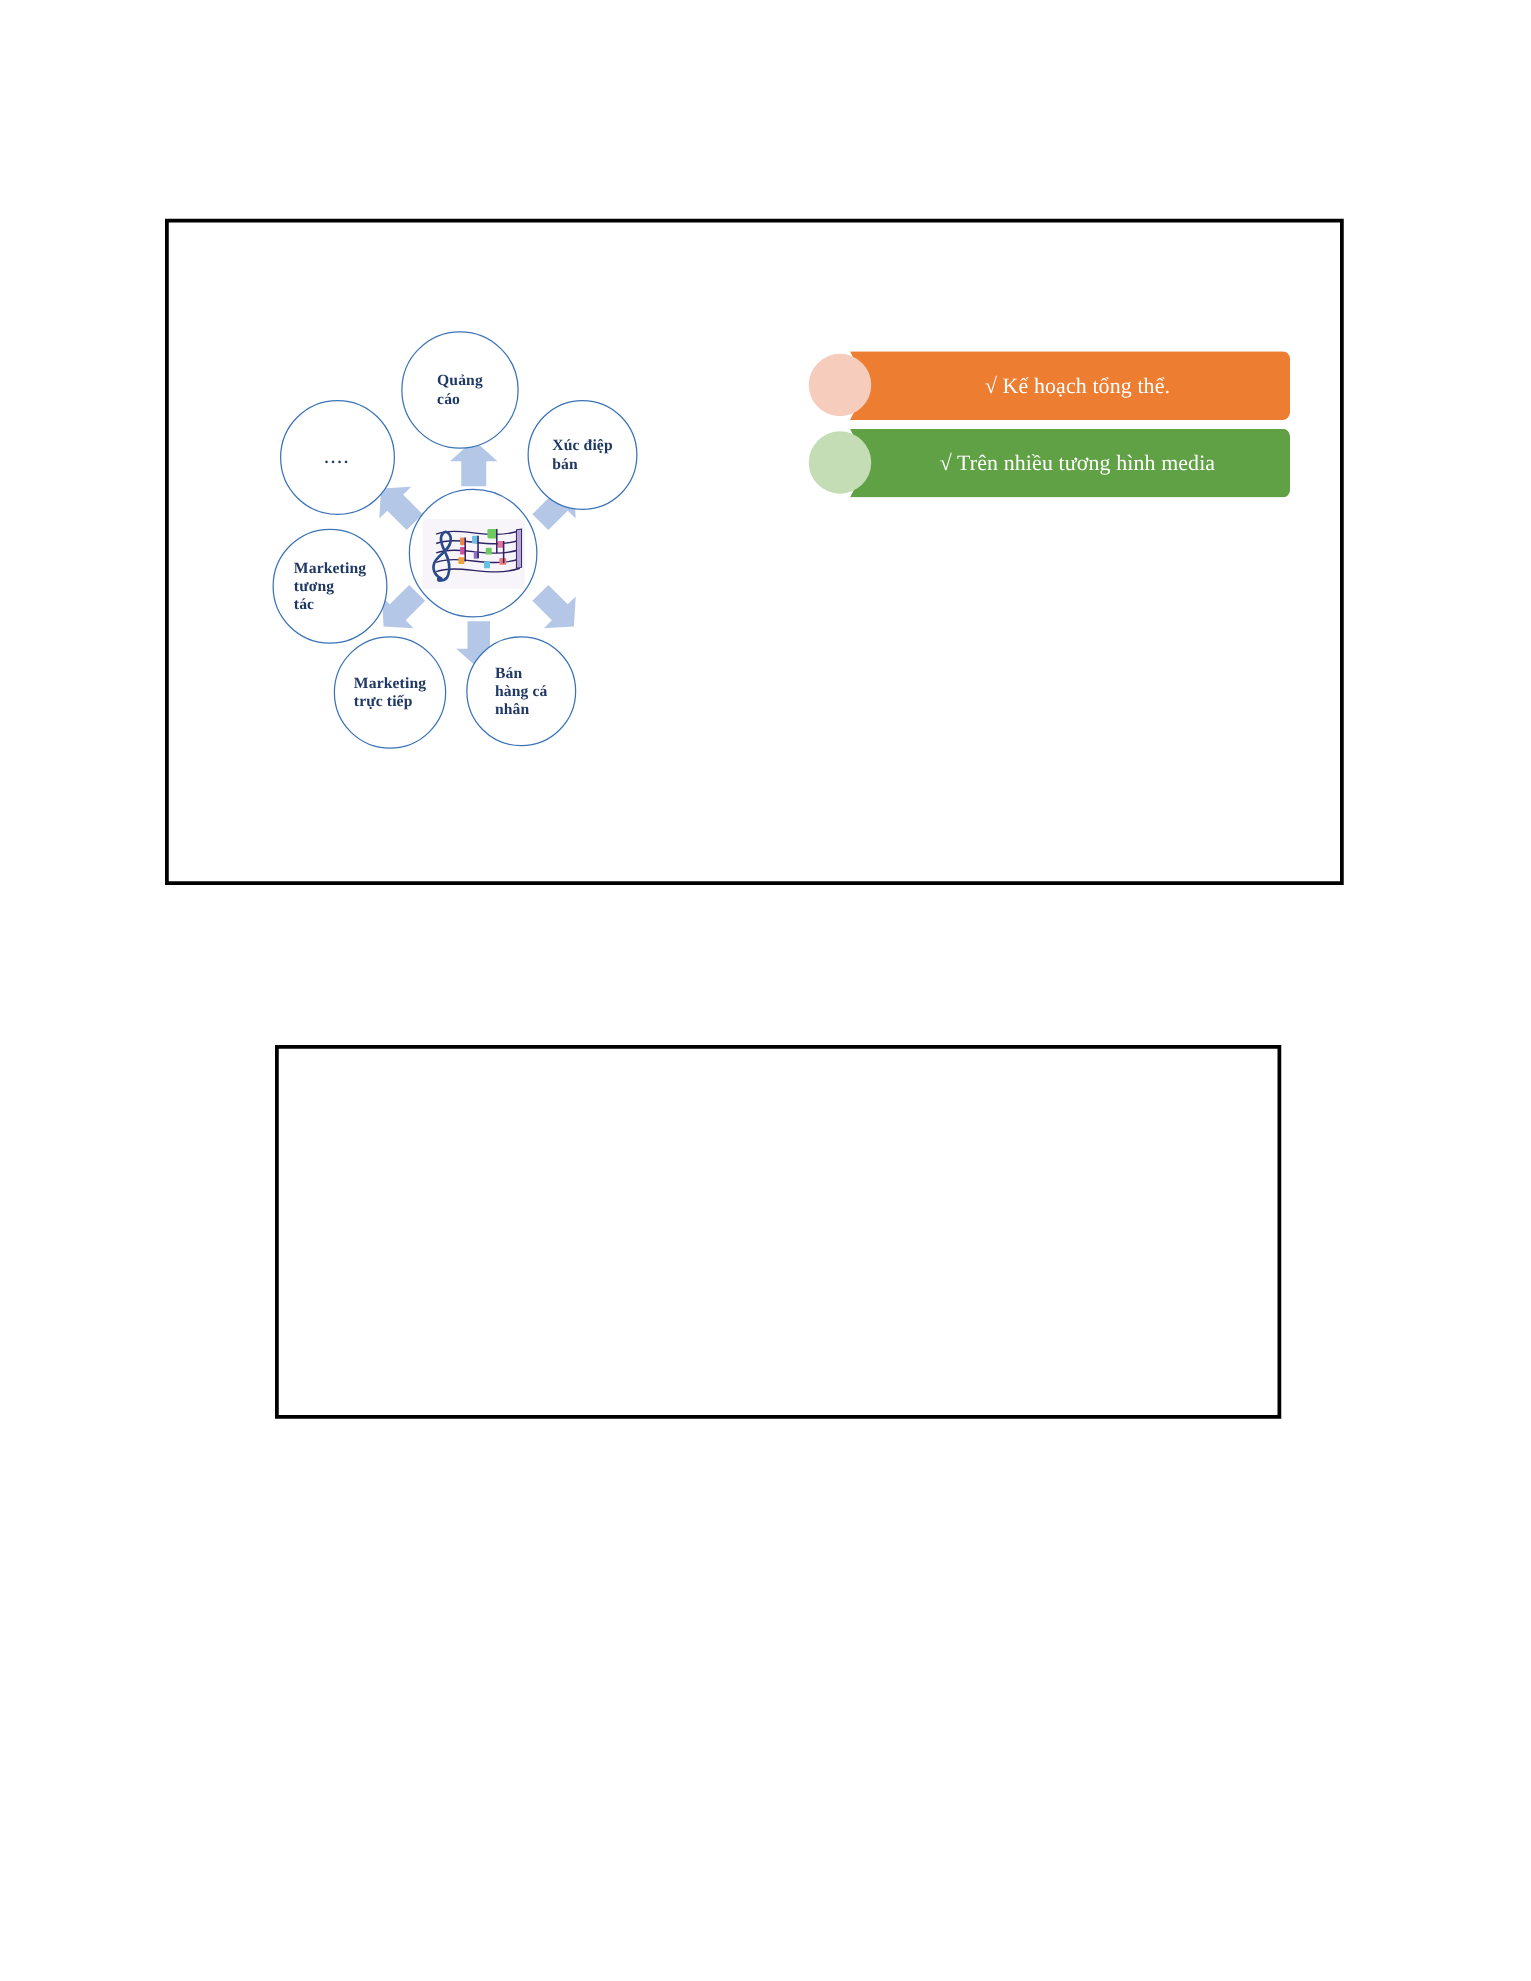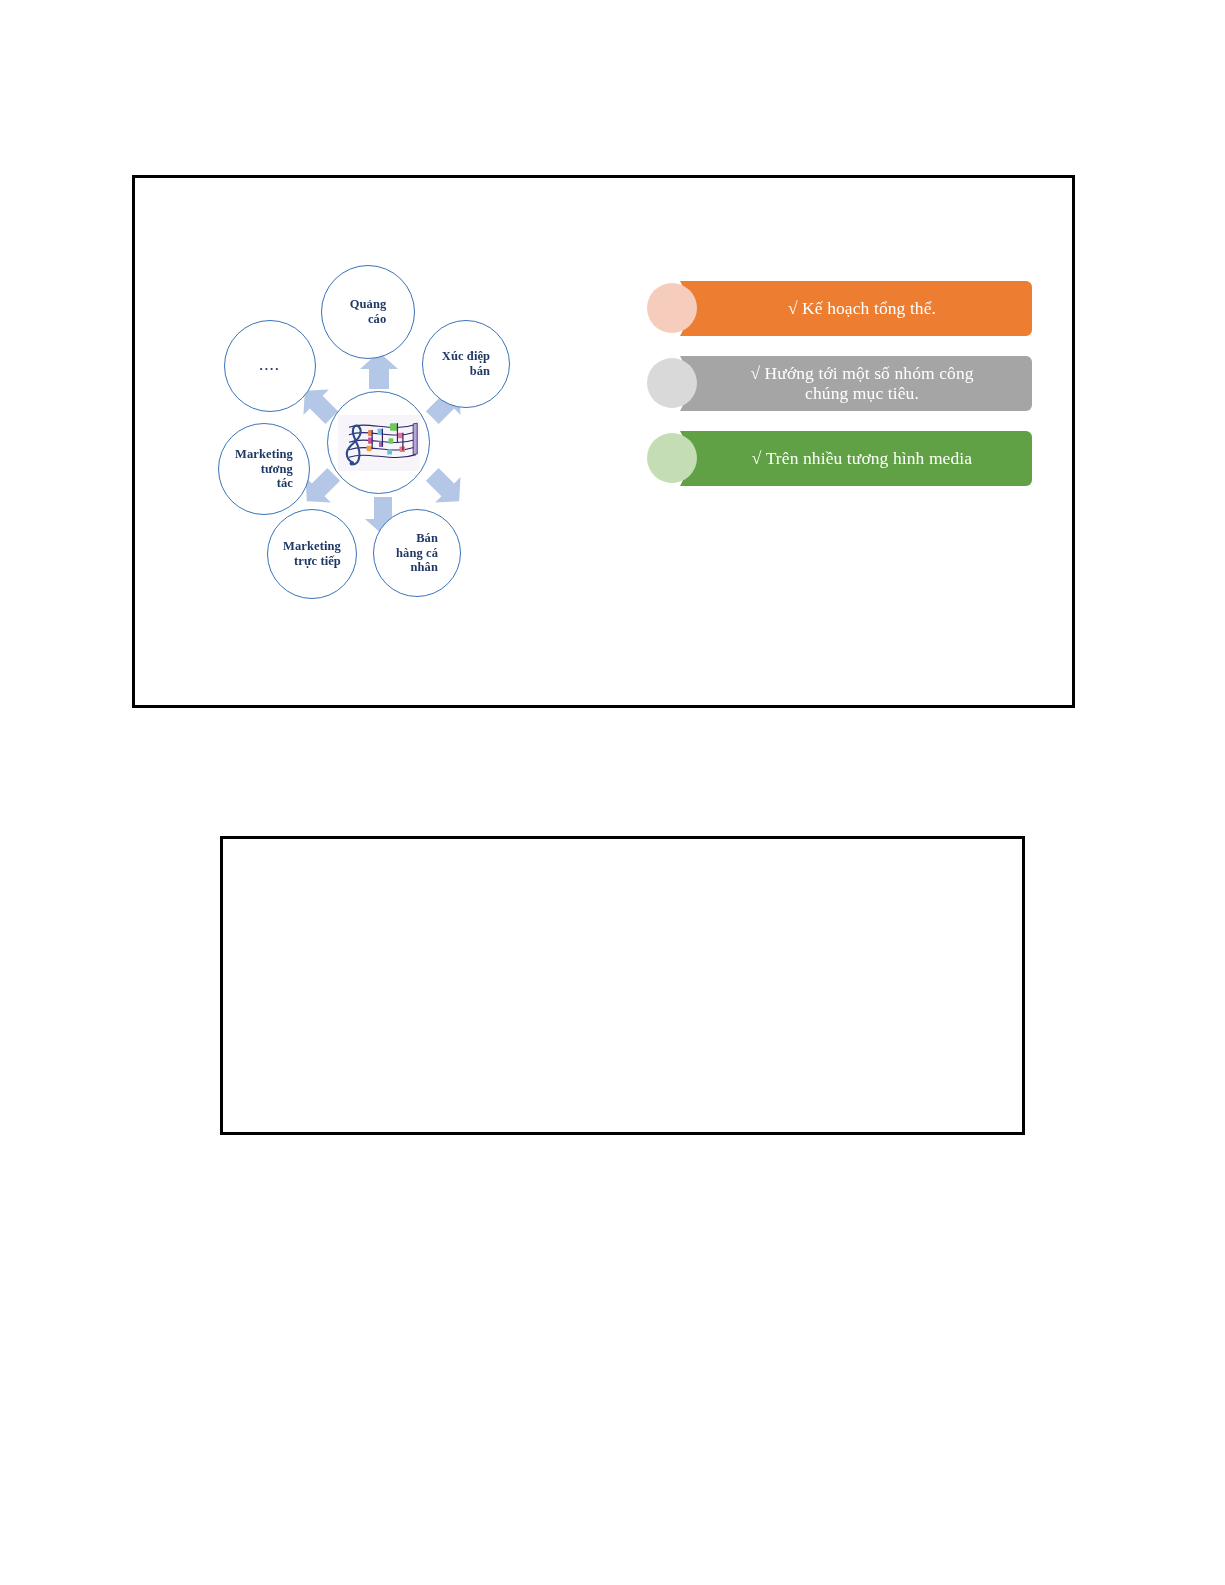--- a/index.html
+++ b/index.html
@@ -36,21 +36,21 @@
     height: 400px;
   }
   .node-circle {
     position: absolute;
     border: 1.6px solid #3a73b8;
     border-radius: 50%;
     background: #ffffff;
     display: flex;
     align-items: center;
     justify-content: center;
-    text-align: right;
+    text-align: left;
     color: #1f3864;
     font-size: 12.5px;
     line-height: 1.18;
     font-weight: 700;
     letter-spacing: 0.1px;
     box-sizing: border-box;
     z-index: 3;
   }
   .node-circle .node-label { white-space: pre-line; }
 
@@ -94,21 +94,21 @@
   
   #bar-list {
     position: absolute;
     left: 512px;
     top: 103px;
     width: 385px;
   }
   .bar-row {
     position: relative;
     height: 55px;
-    margin-bottom: 20px;
+    margin-bottom: 7px;
   }
   .bar-bubble {
     position: absolute;
     left: 0;
     top: 2px;
     width: 50px;
     height: 50px;
     border-radius: 50%;
     z-index: 3;
   }
@@ -265,27 +265,20 @@
 
   <div id="bar-list">
 
     <div class="bar-row">
       <div class="bar-bubble" style="background:#f6cdbd"></div>
       <div class="bar-body" style="background:#ed7d31">
         <span class="bar-text">√ Kế hoạch tổng thể.</span>
       </div>
     </div>
 
-    <div class="bar-row">
-      <div class="bar-bubble" style="background:#d9d9d9"></div>
-      <div class="bar-body" style="background:#a5a5a5">
-        <span class="bar-text">√ Hướng tới một số nhóm công
-chúng mục tiêu.</span>
-      </div>
-    </div>
 
 
 
     <div class="bar-row">
       <div class="bar-bubble" style="background:#c5ddb4"></div>
       <div class="bar-body" style="background:#61a145">
         <span class="bar-text">√ Trên nhiều tương hình media</span>
       </div>
     </div>
 

